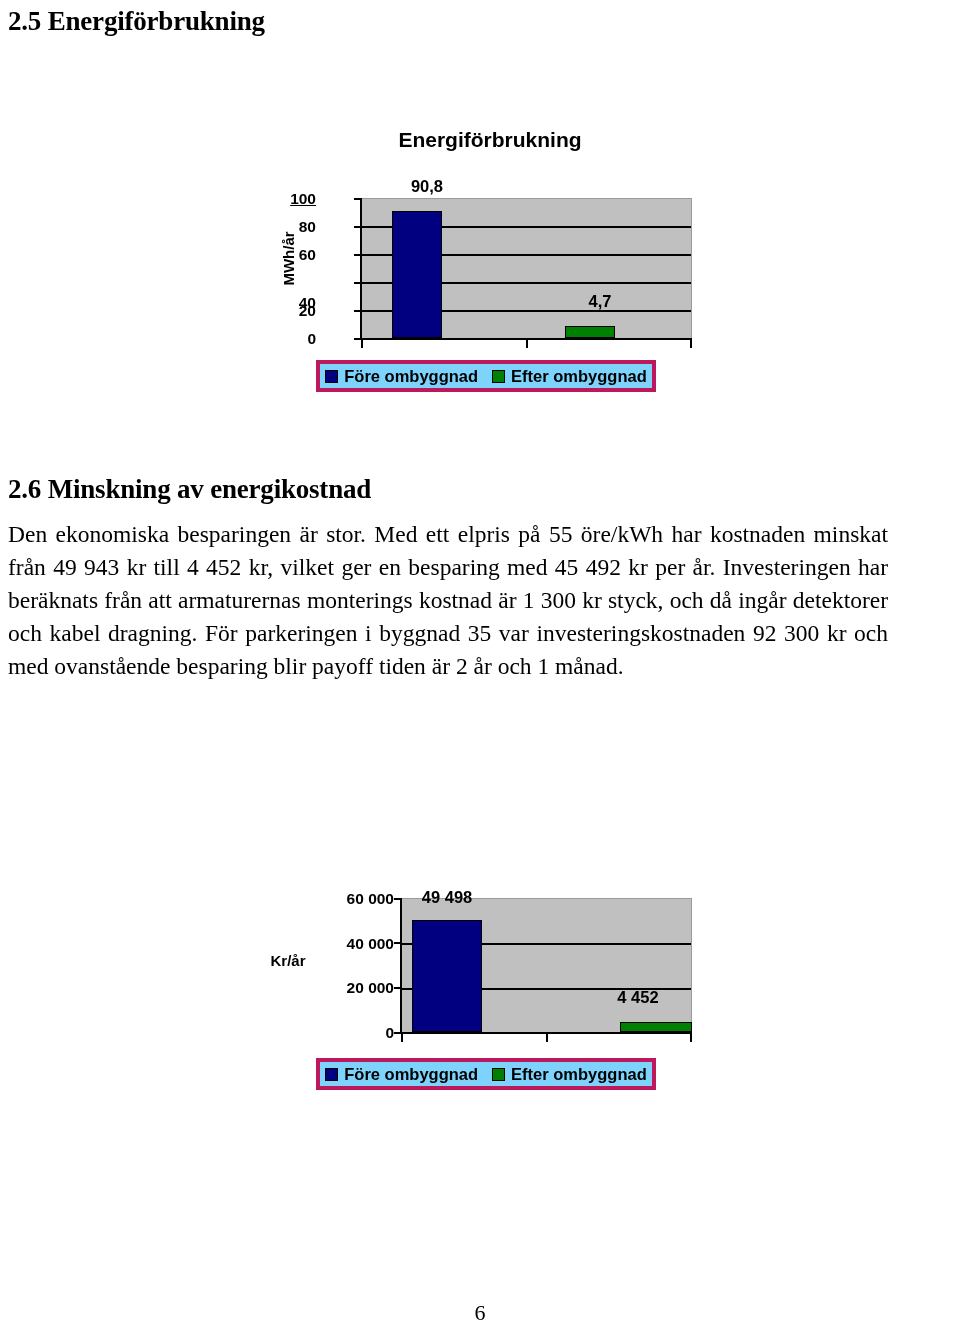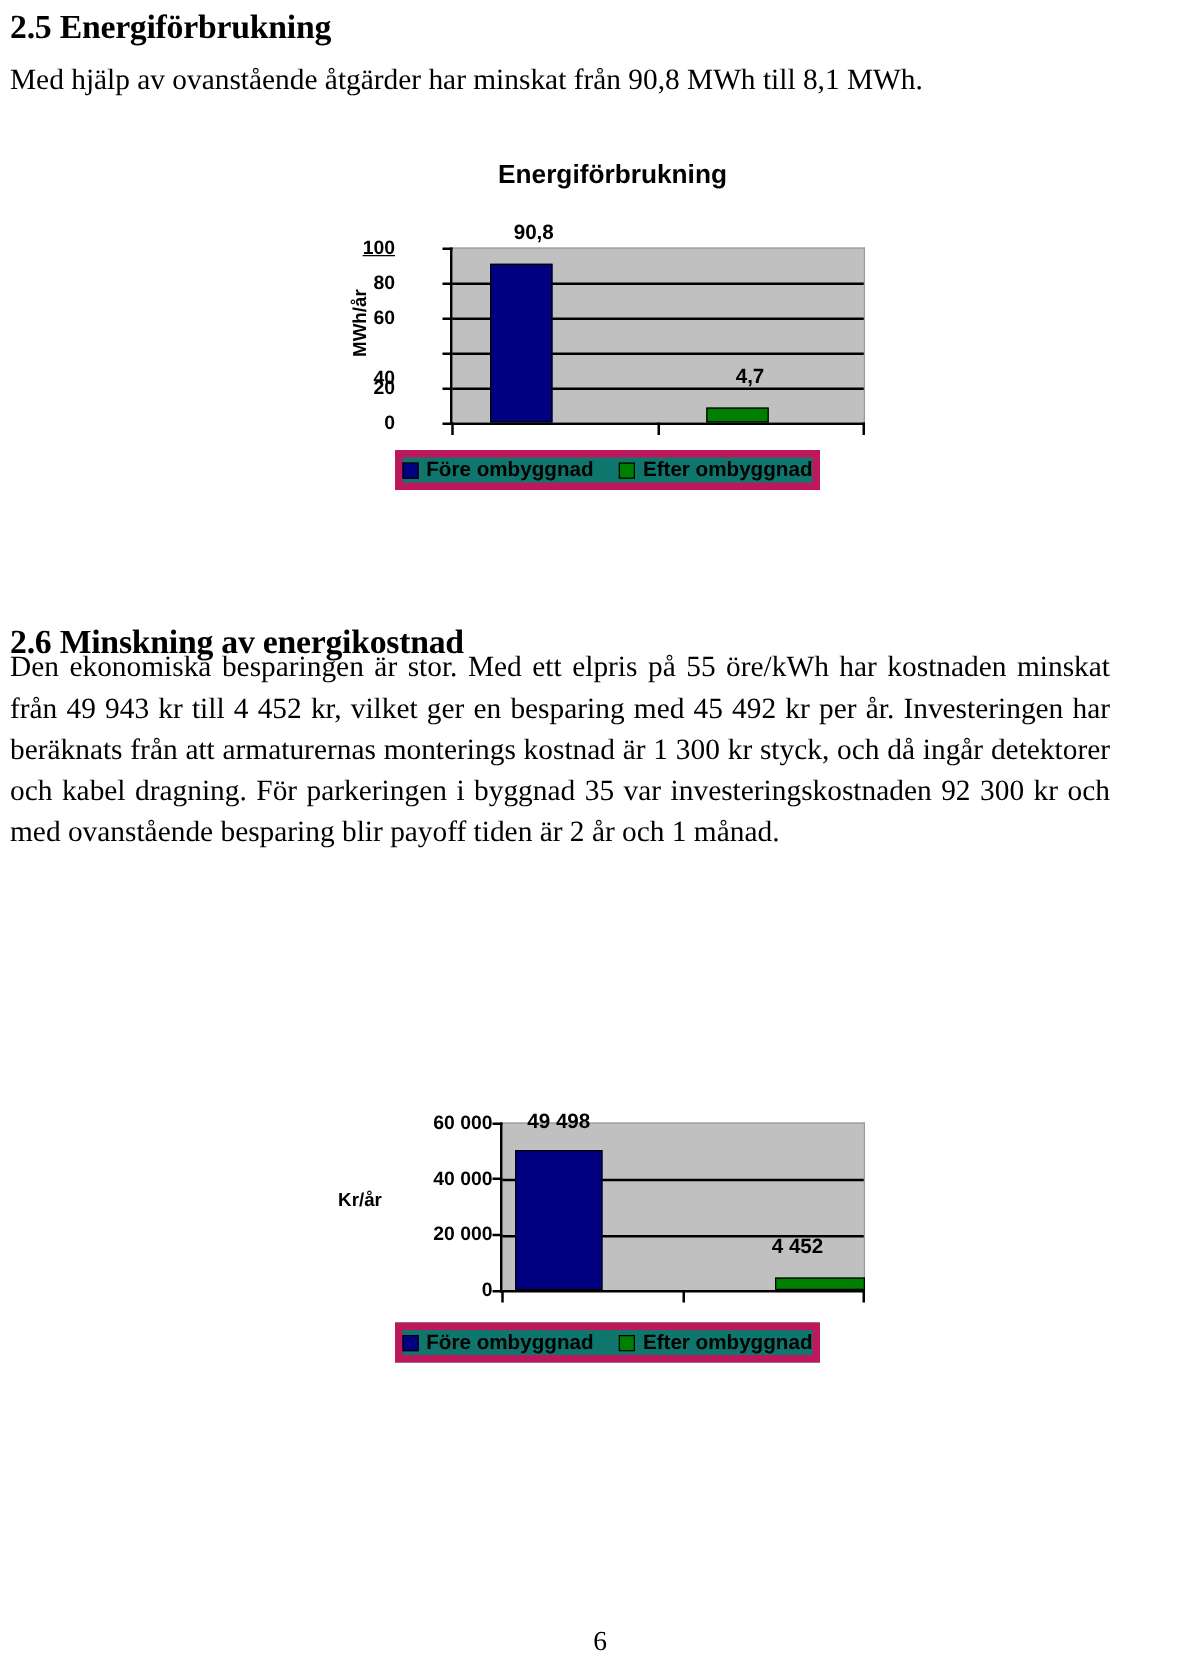--- a/index.html
+++ b/index.html
@@ -26,21 +26,21 @@
   .heading {
     position: absolute;
     font-family: "Liberation Serif", serif;
     font-weight: bold;
     font-size: 27px;
     letter-spacing: -0.2px;
     white-space: nowrap;
   }
 
   #heading-25 { left: 8px; top: 6px; }
-  #heading-26 { left: 8px; top: 474px; margin-top: 24px; }
+  #heading-26 { left: 8px; top: 474px; }
 
   .body-par {
     position: absolute;
     font-family: "Liberation Serif", serif;
     font-size: 23.5px;
     line-height: 33px;
     text-align: justify;
   }
 
   #intro-par {
@@ -149,25 +149,25 @@
   .bar-label {
     position: absolute;
     font-weight: bold;
     font-size: 16.5px;
     white-space: nowrap;
     text-align: center;
   }
 
   .legend {
     position: absolute;
-    background: #0f766e;
-    border: 6px solid #be185d;
+    background: #7dd3fc;
+    border: 4px solid #be185d;
     display: flex;
     align-items: center;
-    justify-content: space-between;
+    justify-content: center;
     gap: 14px;
     box-sizing: border-box;
   }
 
   .legend-entry {
     display: flex;
     align-items: center;
     gap: 6px;
   }
 
@@ -188,21 +188,20 @@
     white-space: nowrap;
   }
 </style>
 </head>
 <body>
 
 <div class="page">
 
   <div class="heading" id="heading-25">2.5 Energiförbrukning</div>
 
-  <div class="body-par" id="intro-par">Med hjälp av ovanstående åtgärder har minskat från 90,8 MWh till 8,1 MWh.</div>
 
   <div class="chart" id="chart-1" style="left:0px; top:110px; width:960px; height:300px;padding-left:14px;">
 
     <div class="chart-title" style="left:280px; top:18px; width:420px;">Energiförbrukning</div>
 
     <div class="axis-title" style="left:248px; top:140px; width:80px; text-align:center;">MWh/år</div>
 
     <div class="ytick" style="left:276px; top:81px; width:40px;text-decoration:underline;">100</div>
     <div class="ytick" style="left:276px; top:109px; width:40px;">80</div>
     <div class="ytick" style="left:276px; top:137px; width:40px;">60</div>

